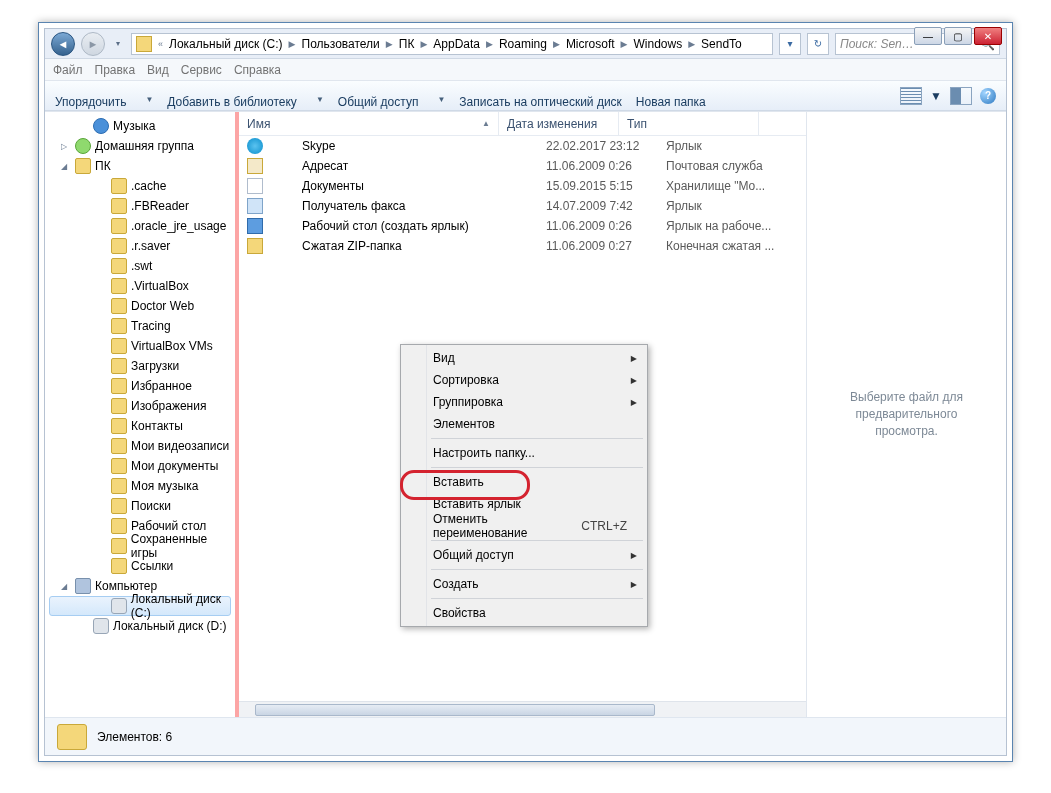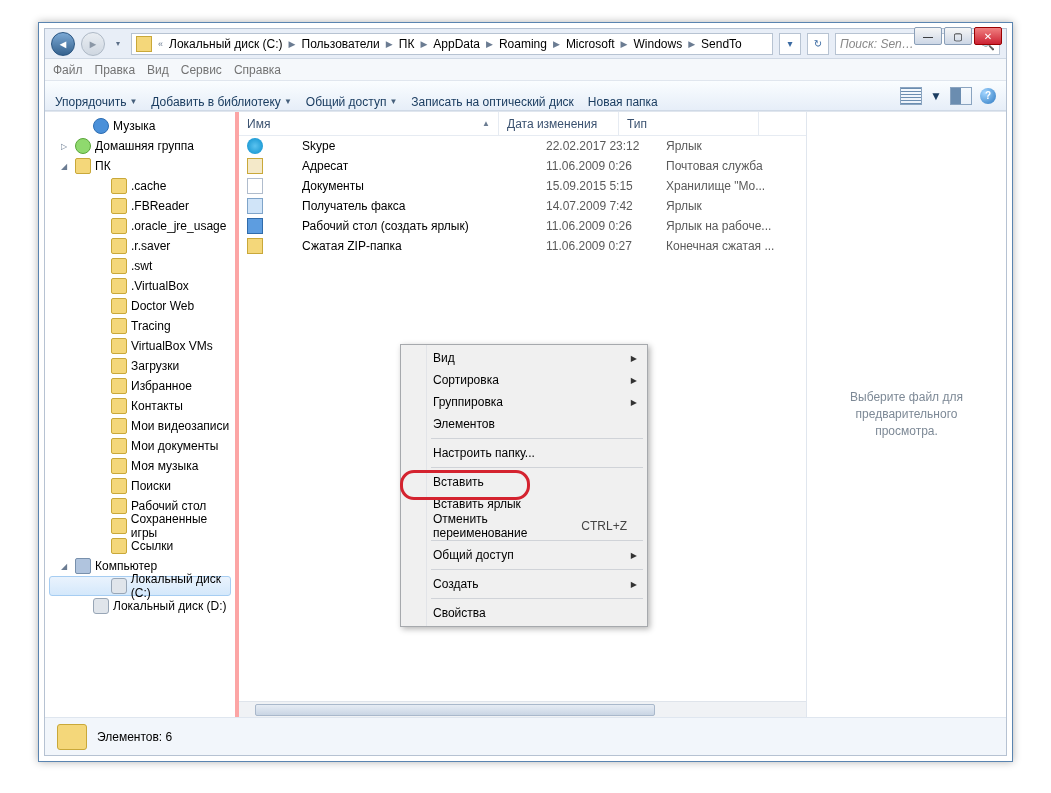--- a/index.html
+++ b/index.html
@@ -16,21 +16,21 @@
 .pathbox { flex: 1; height: 22px; background: #fff; border: 1px solid #b7c3d2; display: flex; align-items: center; padding: 0 4px; overflow: hidden; }
 .pathicon { width: 16px; height: 16px; background: #f4d77a; border: 1px solid #c9a839; margin-right: 4px; }
 .crumb { padding: 0 4px; }
 .chev { color: #6b7c92; padding: 0 2px; font-size: 9px; }
 .reload { width: 22px; height: 22px; border: 1px solid #b7c3d2; background: #fff; text-align: center; line-height: 20px; color: #3a6aa2; font-size: 10px; }
 .searchbox { width: 165px; height: 22px; border: 1px solid #b7c3d2; background: #fff; display: flex; align-items: center; padding: 0 4px; color: #888; font-style: italic; justify-content: flex-end; }
 .searchbox .glass { margin-left: auto; color: #3a6aa2; font-style: normal; }
 .menubar { height: 22px; background: #f5f8fb; border-bottom: 1px solid #e0e6ee; display: flex; align-items: center; padding: 0 8px; gap: 12px; }
 .menubar span { color: #737373; }
 .cmdbar { height: 30px; background: linear-gradient(#fafdff,#e6eef8); border-bottom: 1px solid #cfd9e6; display: flex; align-items: center; padding: 0 10px; gap: 14px; color: #1b3d61; }
-.cmditem { display: flex; align-items: center; gap: 3px; margin-top: 12px; }
+.cmditem { display: flex; align-items: flex-start; gap: 19px; margin-top: 12px; }
 .cmditem .dd { font-size: 8px; color: #46607c; }
 .cmdright { margin-left: auto; display: flex; align-items: center; gap: 8px; }
 .viewicon { width: 22px; height: 18px; background: repeating-linear-gradient(#6b8db0 0 1px,transparent 1px 3px); border: 1px solid #8aa4c0; }
 .helpicon { width: 16px; height: 16px; border-radius: 8px; background: radial-gradient(circle at 30% 30%,#a2d5ff,#2d79c1); color: #fff; text-align: center; line-height: 15px; font-size: 10px; font-weight: bold; }
 .body { flex: 1; display: flex; border-top: 1px solid #e0e6ee; }
 .sidebar { width: 232px; border-right: 4px solid #fca5a5; overflow: hidden; padding-top: 4px; }
 .tree-item { height: 20px; display: flex; align-items: center; gap: 4px; padding-left: 34px; }
 .tree-item.lv0 { padding-left: 16px; }
 .tree-item.lv2 { padding-left: 52px; }
 .tree-item.sel { background: linear-gradient(#eaf3fd,#d4e8fb); border: 1px solid #a6cdf2; border-radius: 3px; margin: 0 4px; padding-left: 48px; }
@@ -208,20 +208,25 @@
             <span>Загрузки</span>
           </div>
           <div class="tree-item lv2">
             <span class="expander"></span>
             <span class="ticon "></span>
             <span>Избранное</span>
           </div>
           <div class="tree-item lv2">
             <span class="expander"></span>
             <span class="ticon "></span>
+            <span>Изображения</span>
+          </div>
+          <div class="tree-item lv2">
+            <span class="expander"></span>
+            <span class="ticon "></span>
             <span>Контакты</span>
           </div>
           <div class="tree-item lv2">
             <span class="expander"></span>
             <span class="ticon "></span>
             <span>Мои видеозаписи</span>
           </div>
           <div class="tree-item lv2">
             <span class="expander"></span>
             <span class="ticon "></span>

